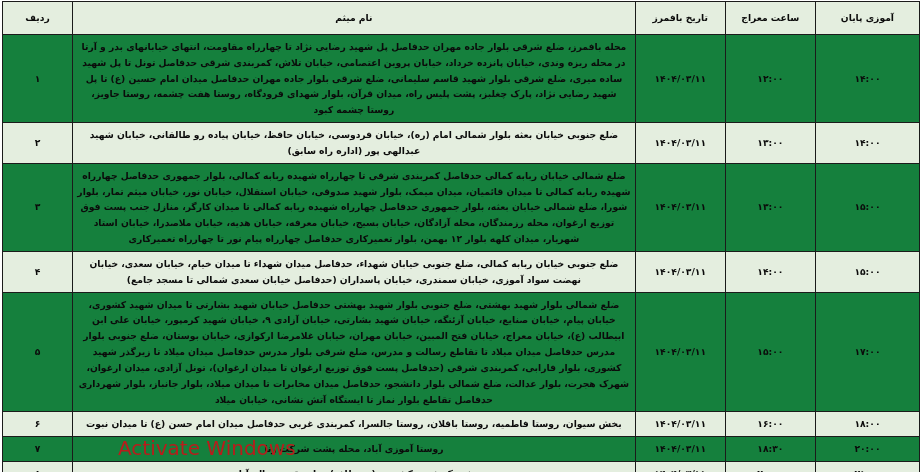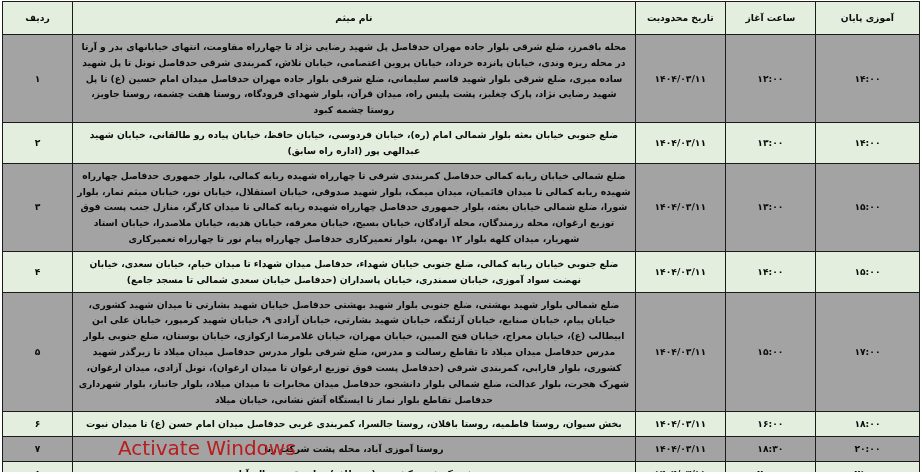--- a/index.html
+++ b/index.html
@@ -50,21 +50,21 @@
     letter-spacing:-0.1px;
   }
   td.num{
     font-size:10.5px;
     letter-spacing:0.4px;
     white-space:nowrap;
     margin-left:8px;
   }
   td.idx{font-size:10.5px;}
 
-  tr.r-peach td{background:#a3a3a3;}
+  tr.r-peach td{background:#15803d;}
   tr.r-green td{background:#e4eedf;}
 
   
   #watermark{
     position:absolute;
     right:auto;left:118px;
     bottom:14px;
     direction:ltr;
     text-align:left;
     pointer-events:none;
@@ -98,22 +98,22 @@
     <colgroup>
       <col class="c-end">
         <col class="c-start">
         <col class="c-date">
         <col class="c-name">
         <col class="c-row">
     </colgroup>
     <thead>
       <tr>
         <th>آموزی پایان</th>
-        <th>ساعت آغاز</th>
-        <th>تاریخ محدودیت</th>
+        <th>ساعت معراج</th>
+        <th>تاریخ بافمرز</th>
         <th>نام میثم</th>
         <th>ردیف</th>
       </tr>
     </thead>
     <tbody>
 
       <tr class="r-peach">
         <td class="num">۱۴:۰۰</td>
         <td class="num">۱۲:۰۰</td>
         <td class="num">۱۴۰۴/۰۳/۱۱</td>

